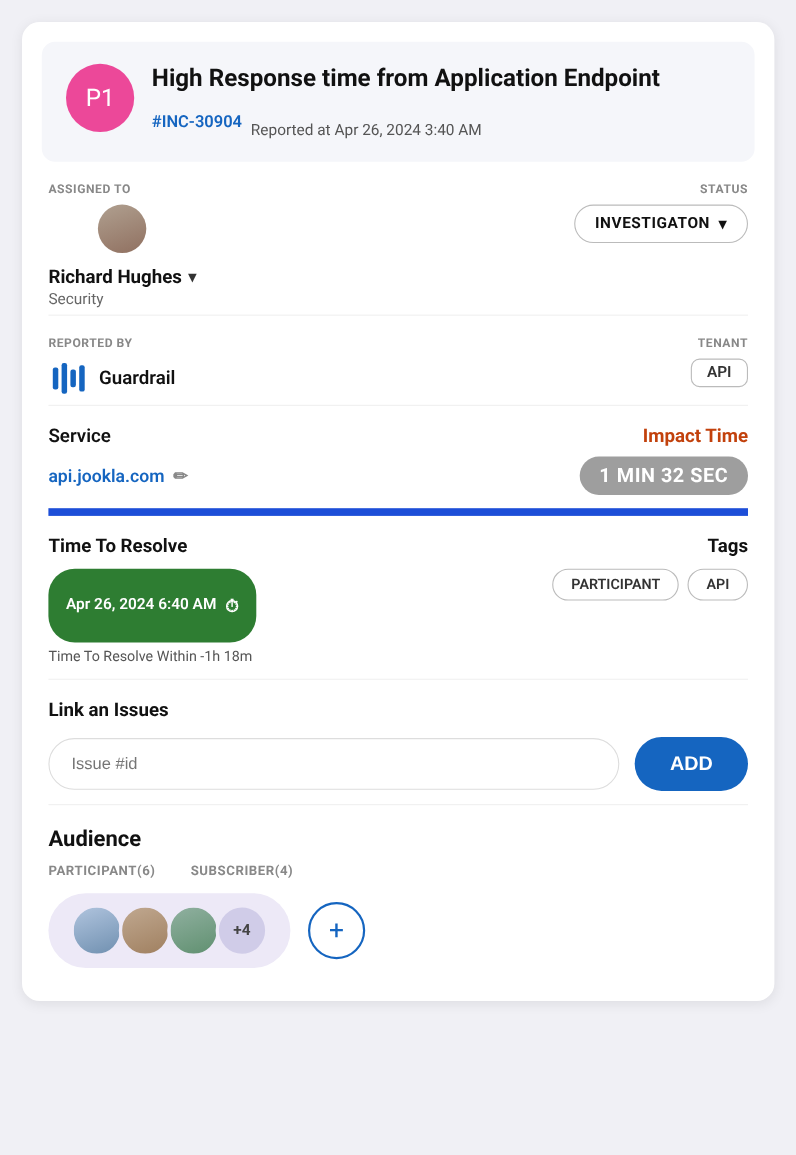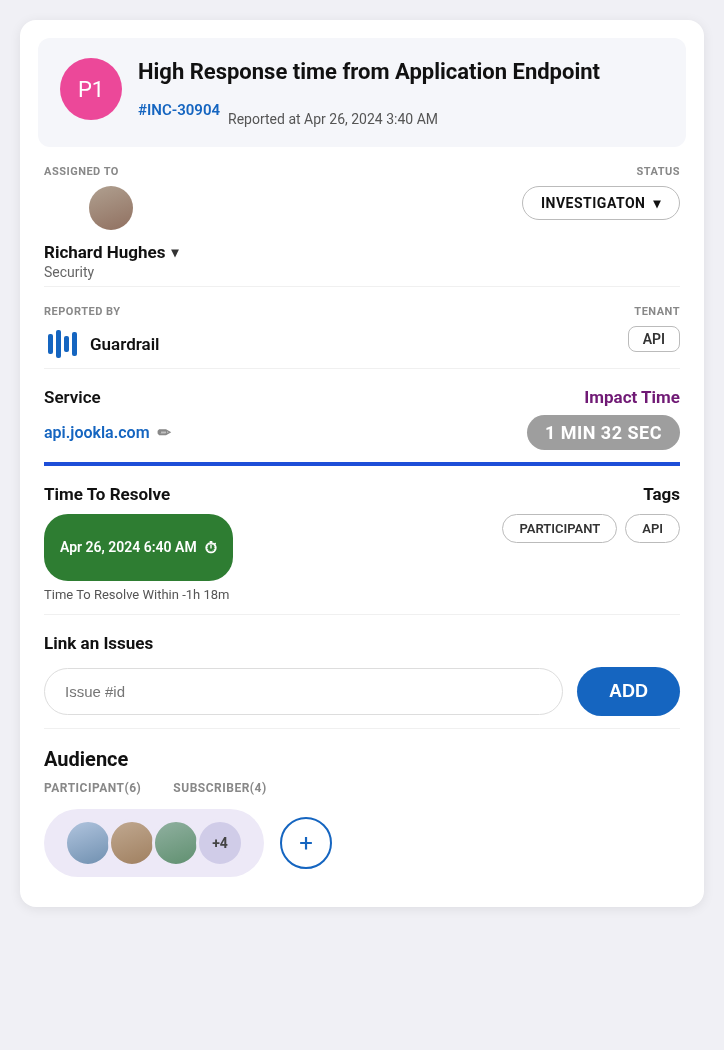--- a/index.html
+++ b/index.html
@@ -163,35 +163,35 @@
       border-radius: 8px;
       padding: 4px 14px;
       font-size: 14px;
       font-weight: 600;
       color: #333;
       background: #fff;
     }
     
     .service-row {
       padding: 18px 0 12px 0;
-      border-bottom: 4px solid #1d4ed8;
+      border-bottom: 7px solid #1d4ed8;
     }
     .service-labels {
       display: flex;
       justify-content: space-between;
     }
     .service-label {
       font-size: 17px;
       font-weight: 600;
       color: #111;
     }
     .impact-label {
       font-size: 17px;
       font-weight: 700;
-      color: #701a75;
+      color: #c2410c;
       text-align: center;
     }
     .service-values {
       display: flex;
       justify-content: space-between;
       align-items: center;
       margin-top: 8px;
     }
     .service-url {
       color: #1565c0;

